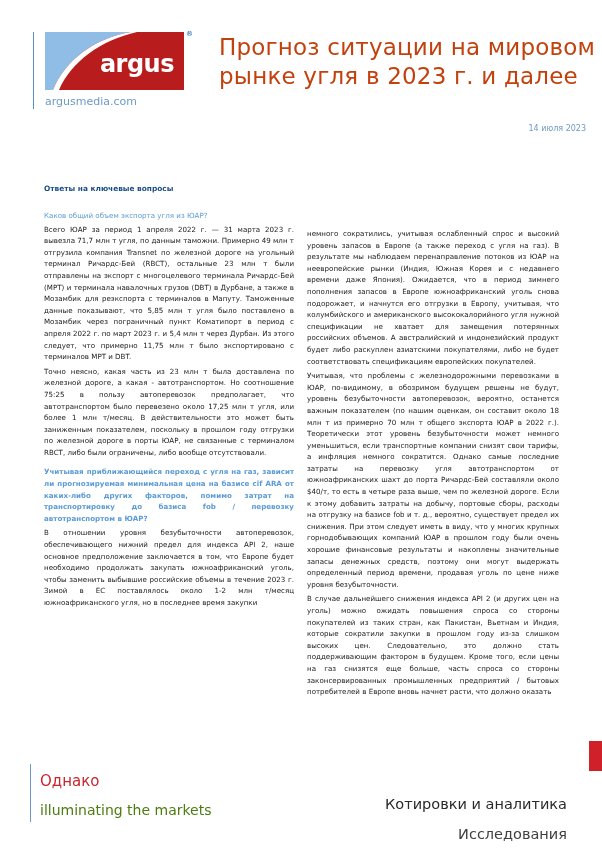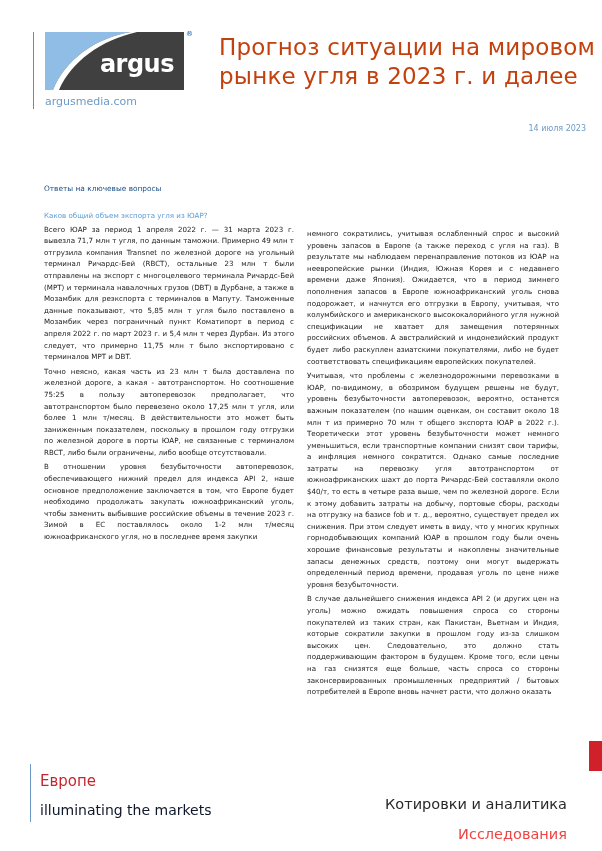--- a/index.html
+++ b/index.html
@@ -1,40 +1,40 @@
 <!DOCTYPE html>
 <html><head>
   <meta charset="utf-8">
   <style>
     html, body { margin: 0; padding: 0; background: #ffffff; }
     body { width: 602px; height: 851px; position: relative; overflow: hidden; font-family: "DejaVu Sans", sans-serif; color: #1a1a1a; }
     .logo-rule { position: absolute; left: 33px; top: 32px; width: 1px; height: 77px; background: #5a8fc4; }
-    .logo-box { position: absolute; left: 45px; top: 32px; width: 139px; height: 58px; background: #404040; overflow: hidden; }
+    .logo-box { position: absolute; left: 45px; top: 32px; width: 139px; height: 58px; background: #b91c1c; overflow: hidden; }
     .logo-swoosh { position: absolute; left: 0; top: 0; width: 139px; height: 58px; }
     .logo-text { position: absolute; right: 10px; top: 18px; font-family: "DejaVu Sans", sans-serif; font-weight: bold; font-size: 24px; color: #ffffff; letter-spacing: -0.5px; }
     .logo-reg { position: absolute; left: 186px; top: 30px; font-size: 7px; color: #0d5aa7; }
     .logo-url { position: absolute; left: 45px; top: 95px; font-size: 11px; color: #6d9ac7; font-family: "DejaVu Sans", sans-serif; }
 
     .title { position: absolute; left: 219px; top: 33px; width: 380px; font-family: "DejaVu Sans", sans-serif; font-size: 23px; line-height: 29px; color: #c2410c; font-weight: normal; letter-spacing: 0.2px; }
     .date { position: absolute; right: 16px; top: 124px; font-size: 8px; color: #6d9ac7; }
 
     .col { position: absolute; font-family: "DejaVu Sans", sans-serif; font-size: 7.1px; line-height: 11.6px; text-align: justify; }
     .col-left { left: 44px; top: 210px; width: 250px; }
     .col-right { left: 307px; top: 228px; width: 252px; }
     .col p { margin: 0 0 3px 0; hyphens: auto; }
-    .section-title { position: absolute; left: 44px; top: 184px; font-size: 7.4px; font-weight: normal; color: #1a4e86; }
+    .section-title { position: absolute; left: 44px; top: 184px; font-size: 7.4px; font-weight: bold; color: #1a4e86; }
     .intro { font-style: italic; margin-bottom: 10px !important; }
     .q { color: #5b9bd5; font-weight: normal; margin: 0 0 2px 0 !important; }
     .q-big { color: #5b9bd5; font-weight: bold; margin: 8px 0 3px 0 !important; }
 
     .footer-rule { position: absolute; left: 30px; top: 764px; width: 1px; height: 58px; background: #6d9ac7; }
     .footer-coal { position: absolute; left: 40px; top: 772px; font-size: 15px; color: #c6262e; }
-    .footer-tag { position: absolute; left: 40px; top: 802px; font-size: 14px; color: #0f172a; }
+    .footer-tag { position: absolute; left: 40px; top: 802px; font-size: 14px; color: #4d7c0f; }
     .footer-nav { position: absolute; right: 35px; top: 741px; text-align: right; }
-    .footer-nav div { font-size: 14.5px; line-height: 30px; color: #ef4444; }
+    .footer-nav div { font-size: 14.5px; line-height: 30px; color: #404040; }
     .footer-nav .active { color: #2a2a2a; margin-top: 48px; }
     .red-bar { position: absolute; left: 589px; top: 741px; width: 13px; height: 30px; background: #d0202a; }
   </style>
 </head>
 <body>
 
 <div class="logo-rule"></div>
 <div class="logo-box">
   <svg class="logo-swoosh" viewBox="0 0 139 58" preserveAspectRatio="none">
     <path d="M0 0 L86 0 C50 6 20 28 8 58 L0 58 Z" fill="#8fbde6"></path>
@@ -47,31 +47,32 @@
 
 <h1 class="title" style="margin:0;">Прогноз ситуации на мировом рынке угля в 2023 г. и далее</h1>
 <div class="date">14 июля 2023</div>
 
 <div class="section-title">Ответы на ключевые вопросы</div>
 
 <div class="col col-left">
   <p class="q">Каков общий объем экспорта угля из ЮАР?</p>
   <p>Всего ЮАР за период 1 апреля 2022 г. — 31 марта 2023 г. вывезла 71,7 млн т угля, по данным таможни. Примерно 49 млн т отгрузила компания Transnet по железной дороге на угольный терминал Ричардс-Бей (RBCT), остальные 23 млн т были отправлены на экспорт с многоцелевого терминала Ричардс-Бей (MPT) и терминала навалочных грузов (DBT) в Дурбане, а также в Мозамбик для реэкспорта с терминалов в Мапуту. Таможенные данные показывают, что 5,85 млн т угля было поставлено в Мозамбик через пограничный пункт Коматипорт в период с апреля 2022 г. по март 2023 г. и 5,4 млн т через Дурбан. Из этого следует, что примерно 11,75 млн т было экспортировано с терминалов MPT и DBT.</p>
   <p>Точно неясно, какая часть из 23 млн т была доставлена по железной дороге, а какая - автотранспортом. Но соотношение 75:25 в пользу автоперевозок предполагает, что автотранспортом было перевезено около 17,25 млн т угля, или более 1 млн т/месяц. В действительности это может быть заниженным показателем, поскольку в прошлом году отгрузки по железной дороге в порты ЮАР, не связанные с терминалом RBCT, либо были ограничены, либо вообще отсутствовали.</p>
+  <p class="q-big">Учитывая приближающийся переход с угля на газ, зависит ли прогнозируемая минимальная цена на базисе cif ARA от каких-либо других факторов, помимо затрат на транспортировку до базиса fob / перевозку автотранспортом в ЮАР?</p>
   <p>В отношении уровня безубыточности автоперевозок, обеспечивающего нижний предел для индекса API 2, наше основное предположение заключается в том, что Европе будет необходимо продолжать закупать южноафриканский уголь, чтобы заменить выбывшие российские объемы в течение 2023 г. Зимой в ЕС поставлялось около 1-2 млн т/месяц южноафриканского угля, но в последнее время закупки</p>
 </div>
 
 <div class="col col-right">
   <p>немного сократились, учитывая ослабленный спрос и высокий уровень запасов в Европе (а также переход с угля на газ). В результате мы наблюдаем перенаправление потоков из ЮАР на неевропейские рынки (Индия, Южная Корея и с недавнего времени даже Япония). Ожидается, что в период зимнего пополнения запасов в Европе южноафриканский уголь снова подорожает, и начнутся его отгрузки в Европу, учитывая, что колумбийского и американского высококалорийного угля нужной спецификации не хватает для замещения потерянных российских объемов. А австралийский и индонезийский продукт будет либо раскуплен азиатскими покупателями, либо не будет соответствовать спецификациям европейских покупателей.</p>
   <p>Учитывая, что проблемы с железнодорожными перевозками в ЮАР, по-видимому, в обозримом будущем решены не будут, уровень безубыточности автоперевозок, вероятно, останется важным показателем (по нашим оценкам, он составит около 18 млн т из примерно 70 млн т общего экспорта ЮАР в 2022 г.). Теоретически этот уровень безубыточности может немного уменьшиться, если транспортные компании снизят свои тарифы, а инфляция немного сократится. Однако самые последние затраты на перевозку угля автотранспортом от южноафриканских шахт до порта Ричардс-Бей составляли около $40/т, то есть в четыре раза выше, чем по железной дороге. Если к этому добавить затраты на добычу, портовые сборы, расходы на отгрузку на базисе fob и т. д., вероятно, существует предел их снижения. При этом следует иметь в виду, что у многих крупных горнодобывающих компаний ЮАР в прошлом году были очень хорошие финансовые результаты и накоплены значительные запасы денежных средств, поэтому они могут выдержать определенный период времени, продавая уголь по цене ниже уровня безубыточности.</p>
   <p>В случае дальнейшего снижения индекса API 2 (и других цен на уголь) можно ожидать повышения спроса со стороны покупателей из таких стран, как Пакистан, Вьетнам и Индия, которые сократили закупки в прошлом году из-за слишком высоких цен. Следовательно, это должно стать поддерживающим фактором в будущем. Кроме того, если цены на газ снизятся еще больше, часть спроса со стороны законсервированных промышленных предприятий / бытовых потребителей в Европе вновь начнет расти, что должно оказать</p>
 </div>
 
 <div class="footer-rule"></div>
-<div class="footer-coal">Европе</div>
+<div class="footer-coal">Однако</div>
 <div class="footer-tag">illuminating the markets</div>
 
 <div class="footer-nav">
   <div class="active">Котировки и аналитика</div>
   <div>Исследования</div>
   <div>Таможенные</div>
 </div>
 <div class="red-bar"></div>
 
 </body></html>

